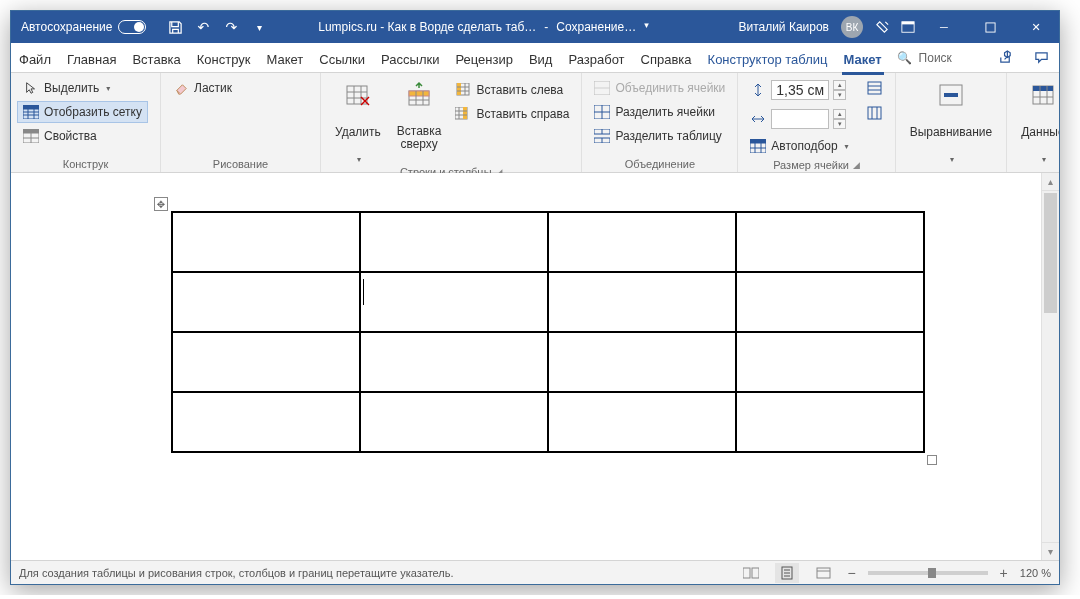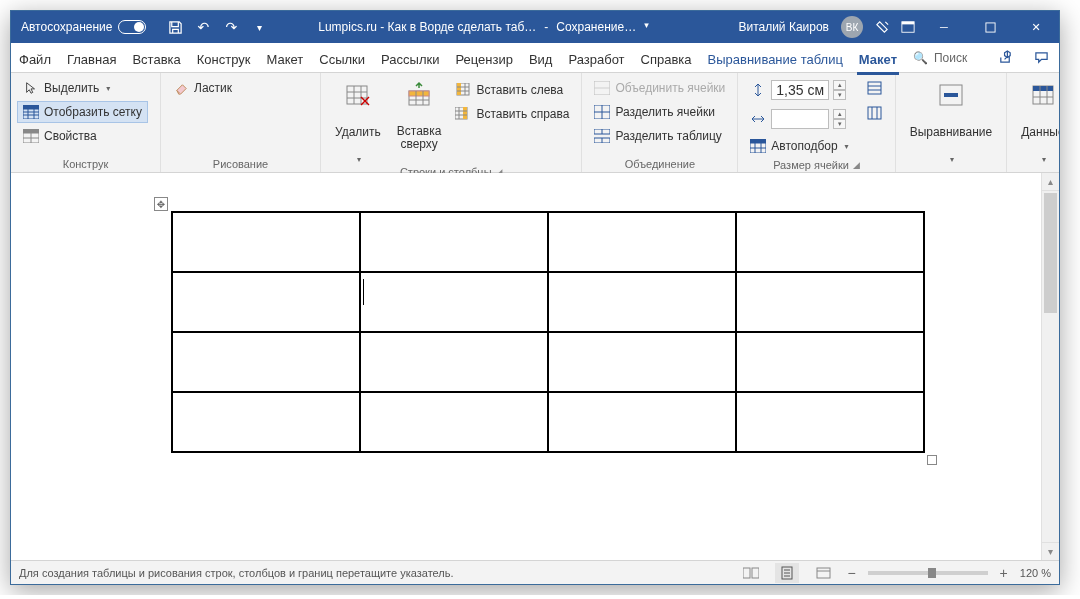--- a/index.html
+++ b/index.html
@@ -127,21 +127,21 @@
     <div class="tab">Главная</div>
     <div class="tab">Вставка</div>
     <div class="tab">Конструк</div>
     <div class="tab">Макет</div>
     <div class="tab">Ссылки</div>
     <div class="tab">Рассылки</div>
     <div class="tab">Рецензир</div>
     <div class="tab">Вид</div>
     <div class="tab">Разработ</div>
     <div class="tab">Справка</div>
-    <div class="tab context">Выравнивание таблиц</div>
+    <div class="tab context">Конструктор таблиц</div>
     <div class="tab context active">Макет</div>
     <div class="search">
       <span style="color:#888;">🔍</span>
       <span>Поиск</span>
     </div>
     <div class="right-icons">
       <div class="ricon">
         <svg width="15" height="15" viewBox="0 0 16 16">
             <path fill="none" stroke="#2b579a" stroke-width="1.3" d="M3 8v5h9V7 M7 3l3-2 3 2v3l-3 2-3-2z"></path>
             <path fill="none" stroke="#2b579a" stroke-width="1.3" d="M10 1v7 M7 10l3-3"></path>

